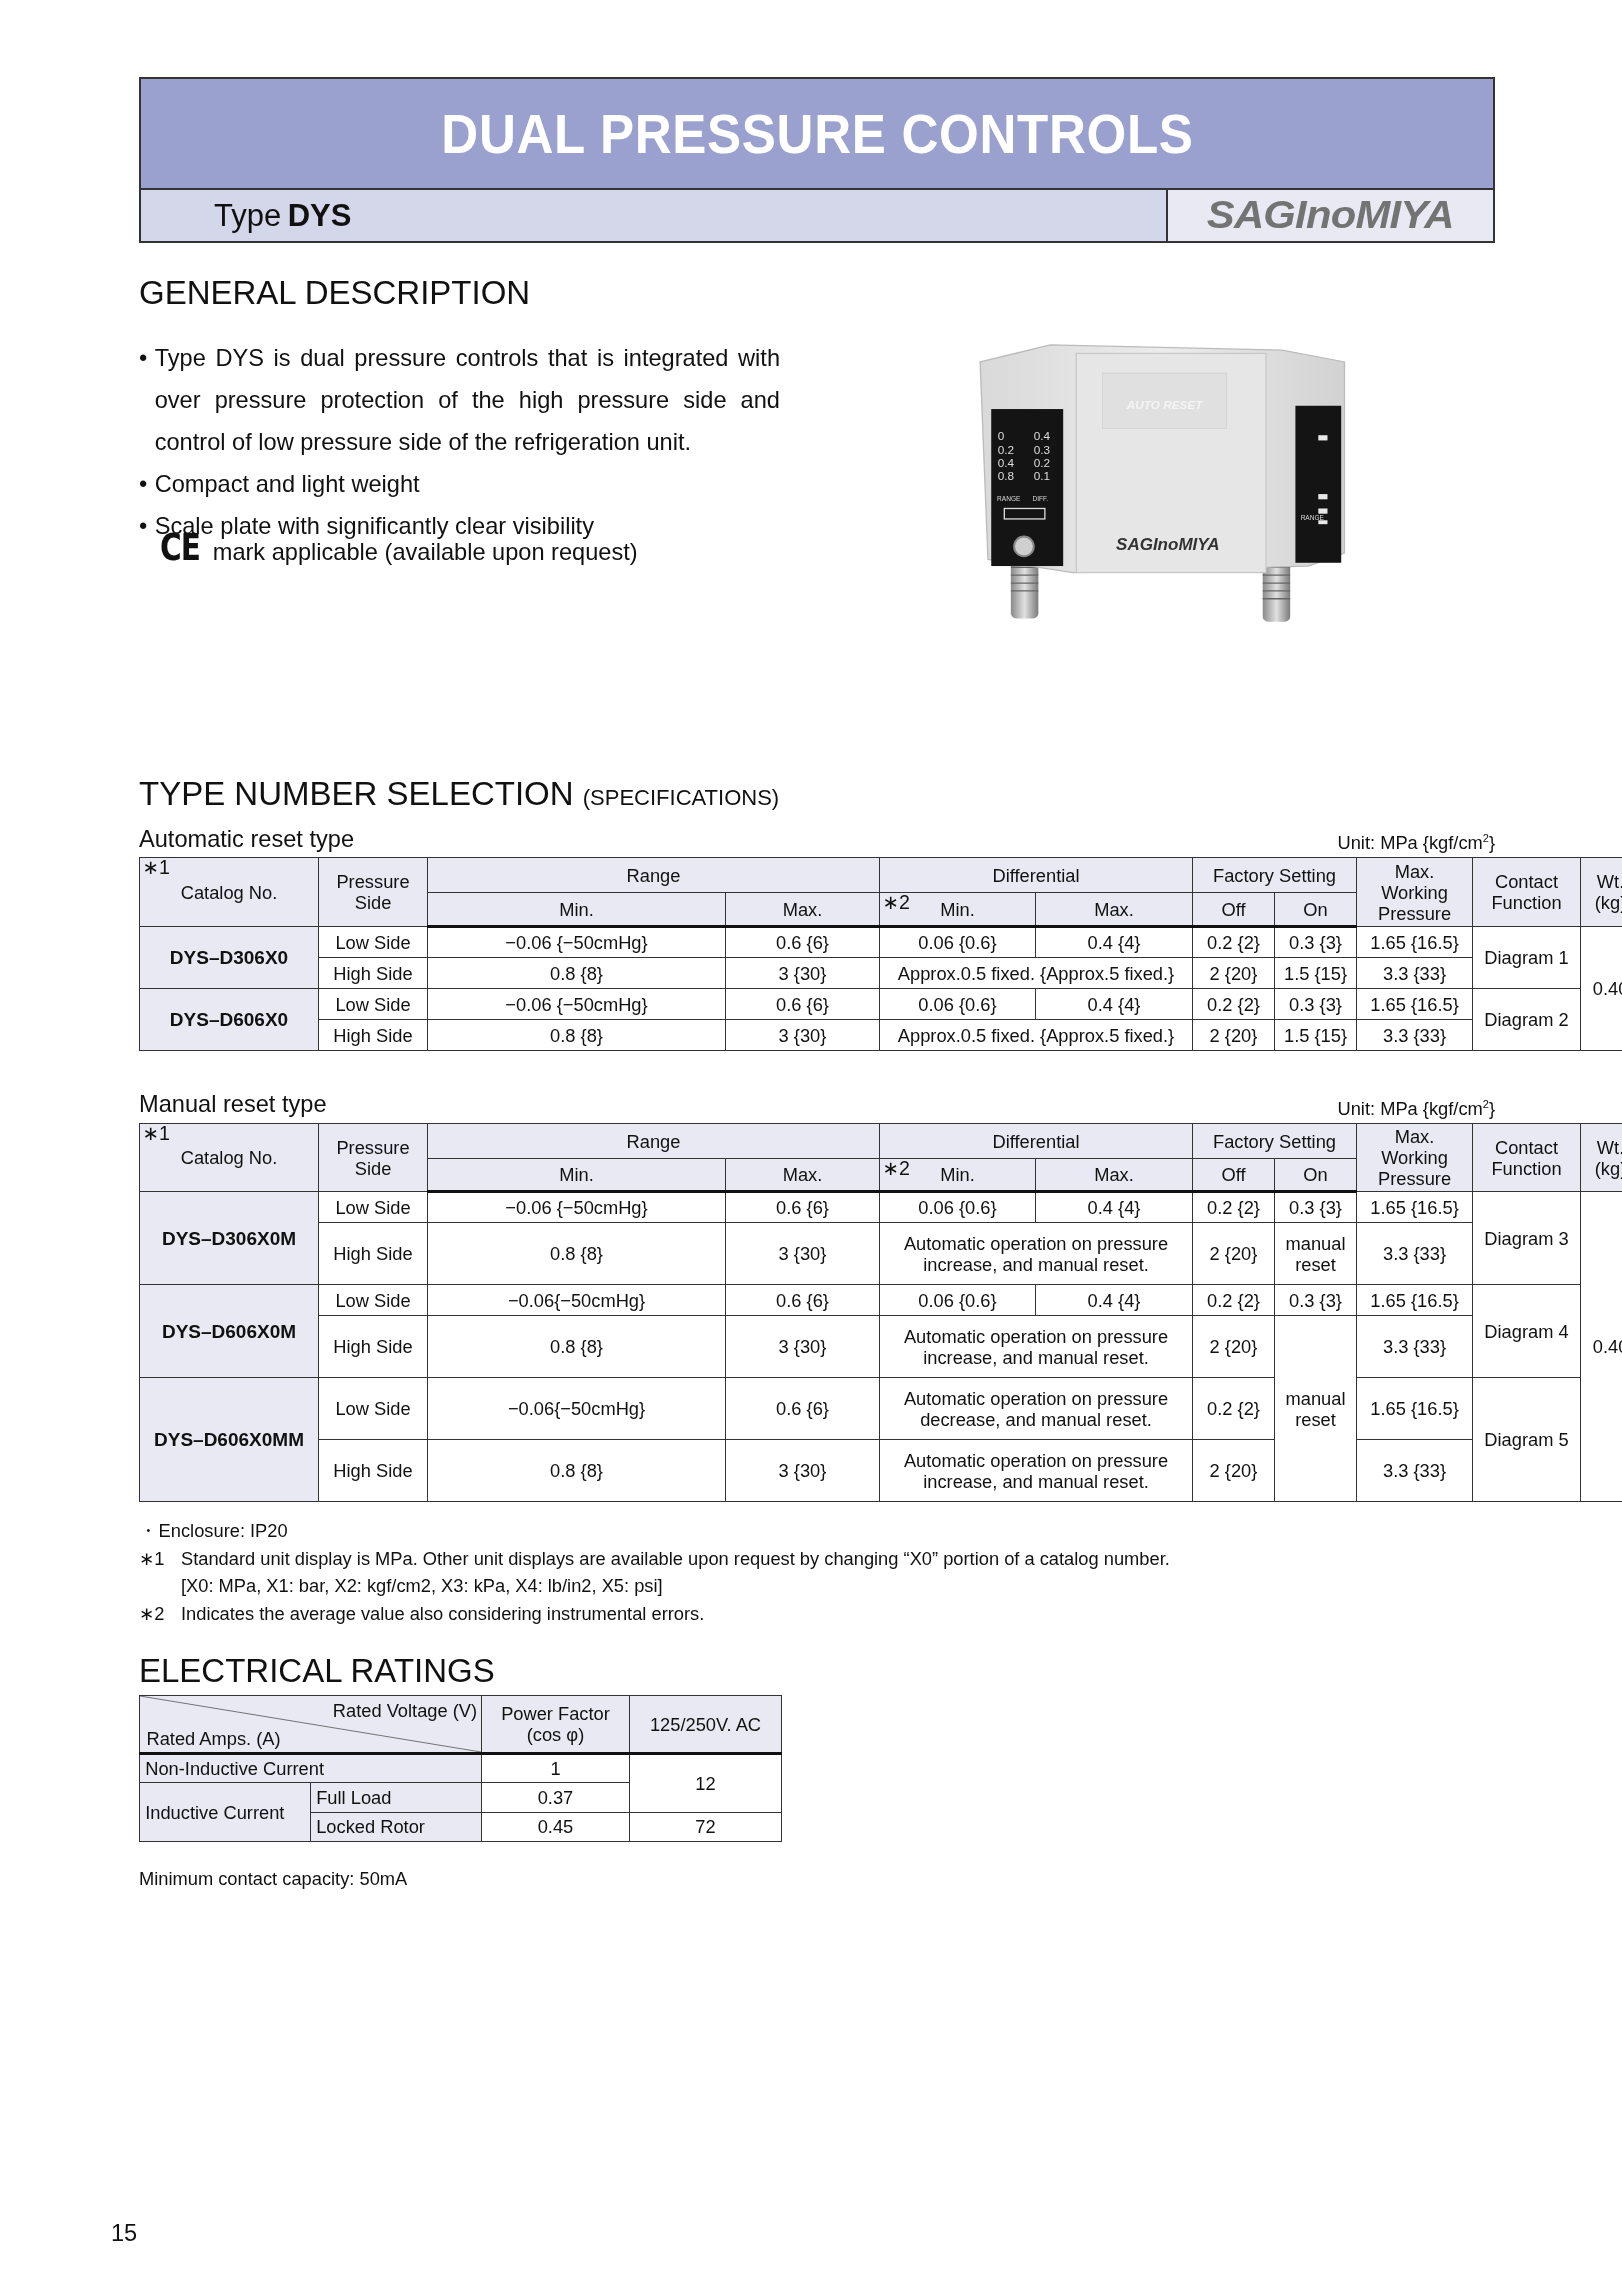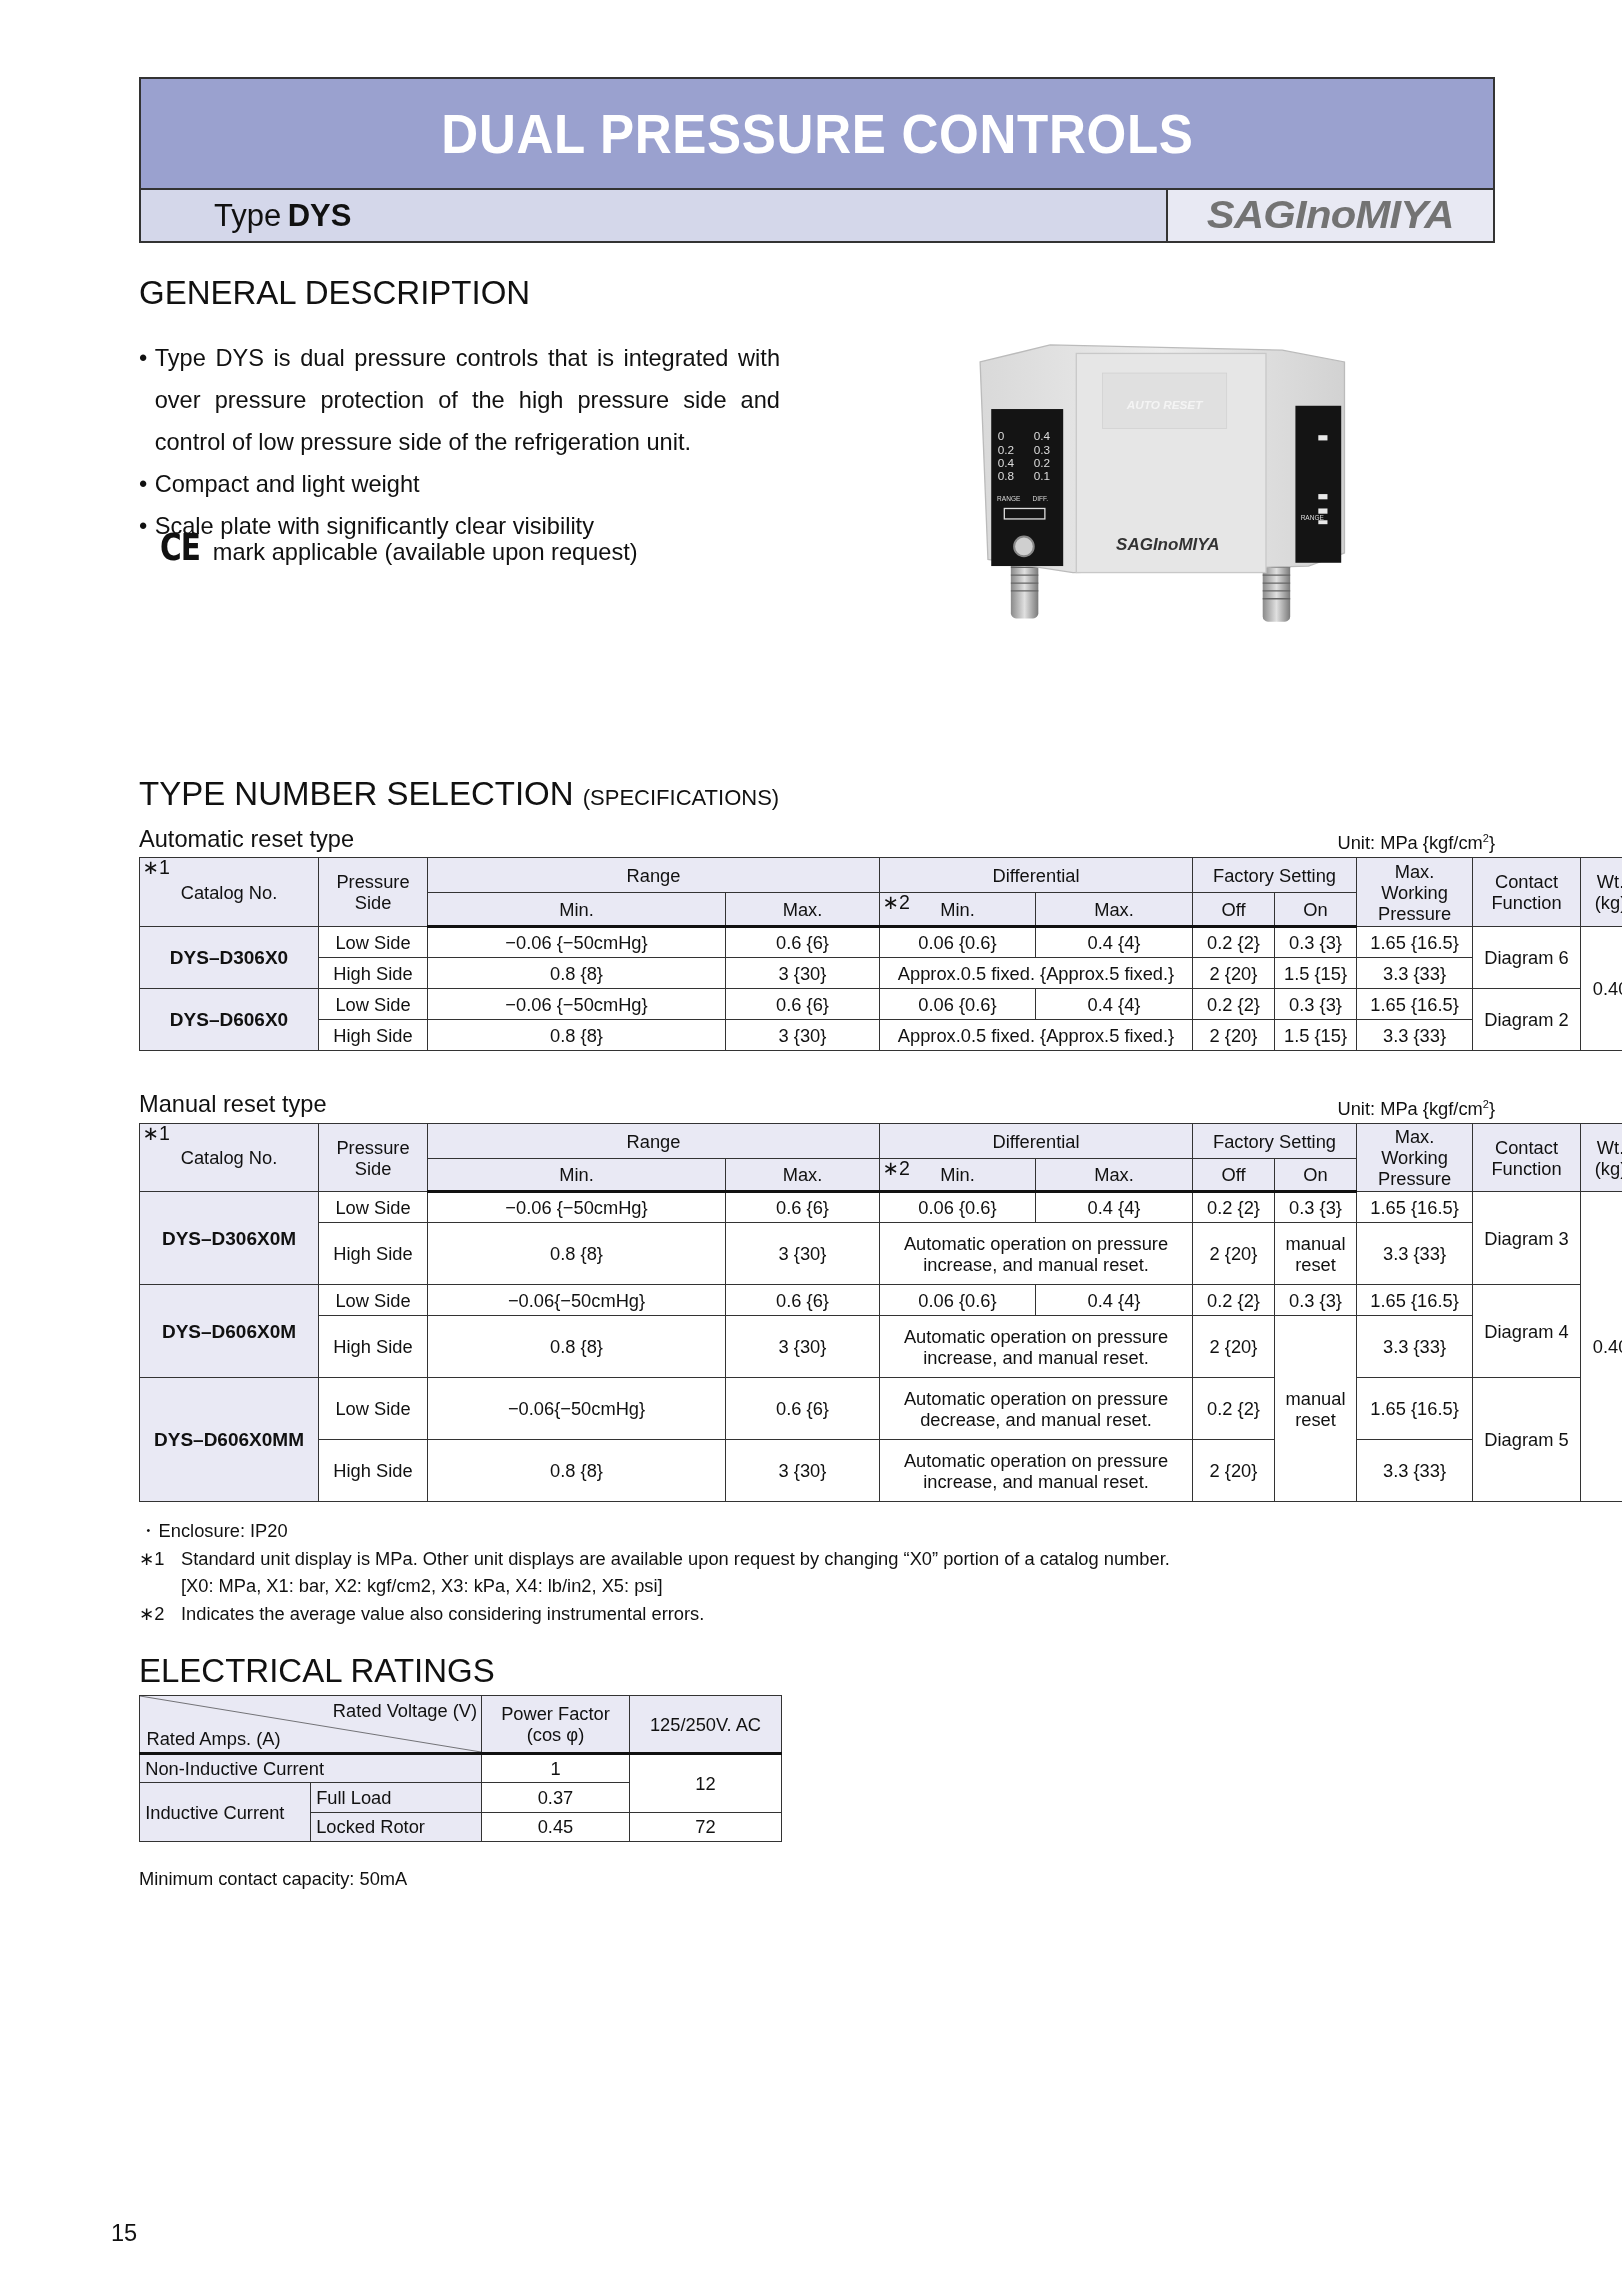--- a/index.html
+++ b/index.html
@@ -194,21 +194,21 @@
   <tr style="height:31px;">
     <td rowspan="2" class="cat">DYS–D306X0</td>
     <td>Low Side</td>
     <td>−0.06 {−50cmHg}</td>
     <td>0.6 {6}</td>
     <td>0.06 {0.6}</td>
     <td>0.4 {4}</td>
     <td>0.2 {2}</td>
     <td>0.3 {3}</td>
     <td>1.65 {16.5}</td>
-    <td rowspan="2">Diagram 6</td>
+    <td rowspan="2">Diagram 1</td>
     <td rowspan="4">0.40</td>
   </tr>
   <tr style="height:31px;">
     <td>High Side</td>
     <td>0.8 {8}</td>
     <td>3 {30}</td>
     <td colspan="2">Approx.0.5 fixed. {Approx.5 fixed.}</td>
     <td>2 {20}</td>
     <td>1.5 {15}</td>
     <td>3.3 {33}</td>

